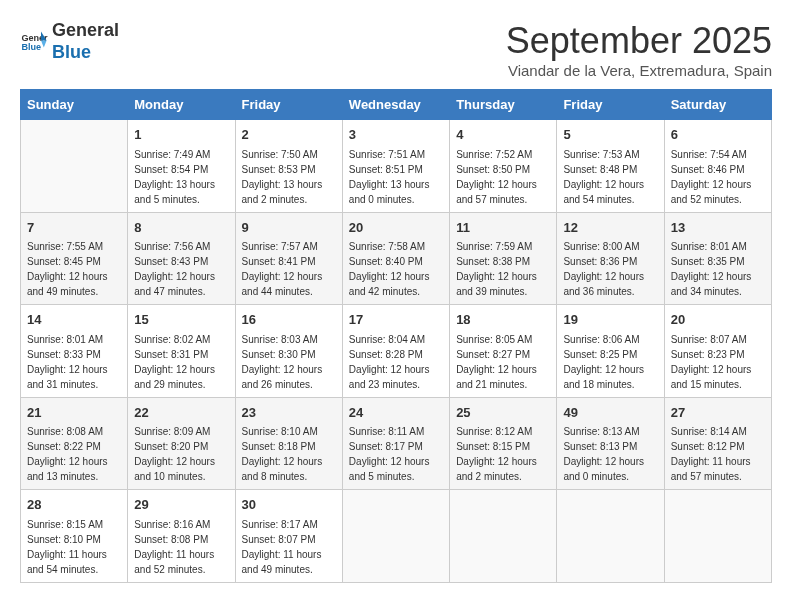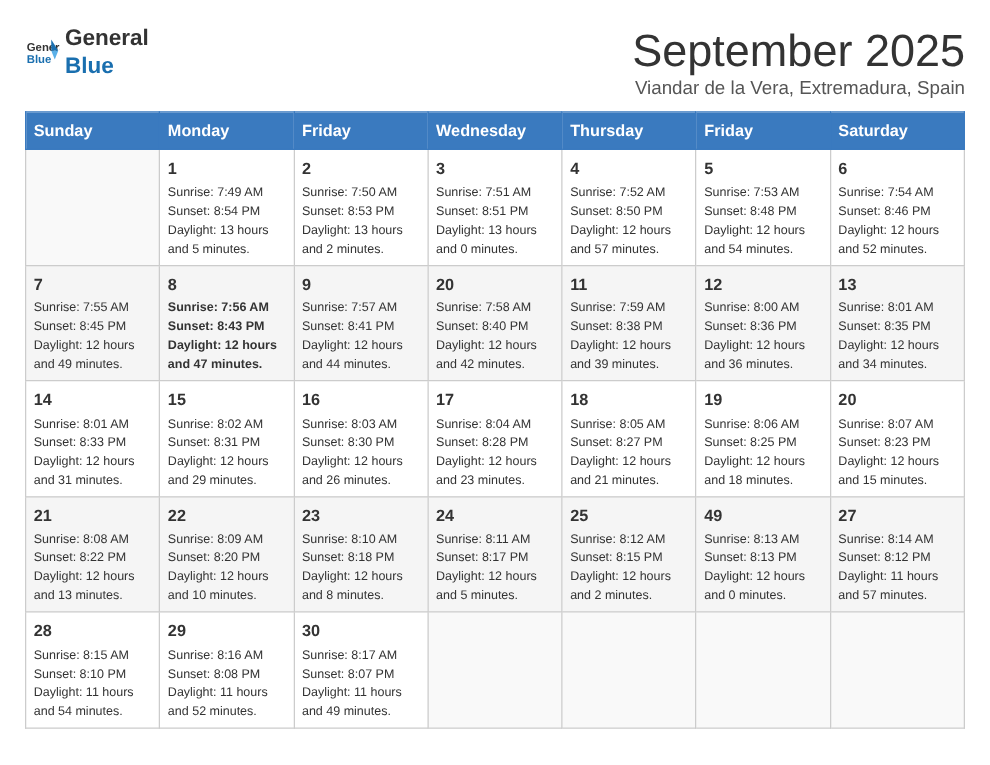--- a/index.html
+++ b/index.html
@@ -174,21 +174,21 @@
       <tr>
         <td>
           <span class="day-num">7</span>
           <div class="day-info" style="white-space: pre-line;">Sunrise: 7:55 AM
 Sunset: 8:45 PM
 Daylight: 12 hours
 and 49 minutes.</div>
         </td>
         <td>
           <span class="day-num">8</span>
-          <div class="day-info" style="white-space: pre-line; font-weight: bold;">Sunrise: 7:56 AM
+          <div class="day-info" style="white-space: pre-line;">Sunrise: 7:56 AM
 Sunset: 8:43 PM
 Daylight: 12 hours
 and 47 minutes.</div>
         </td>
         <td>
           <span class="day-num">9</span>
           <div class="day-info" style="white-space: pre-line;">Sunrise: 7:57 AM
 Sunset: 8:41 PM
 Daylight: 12 hours
 and 44 minutes.</div>

